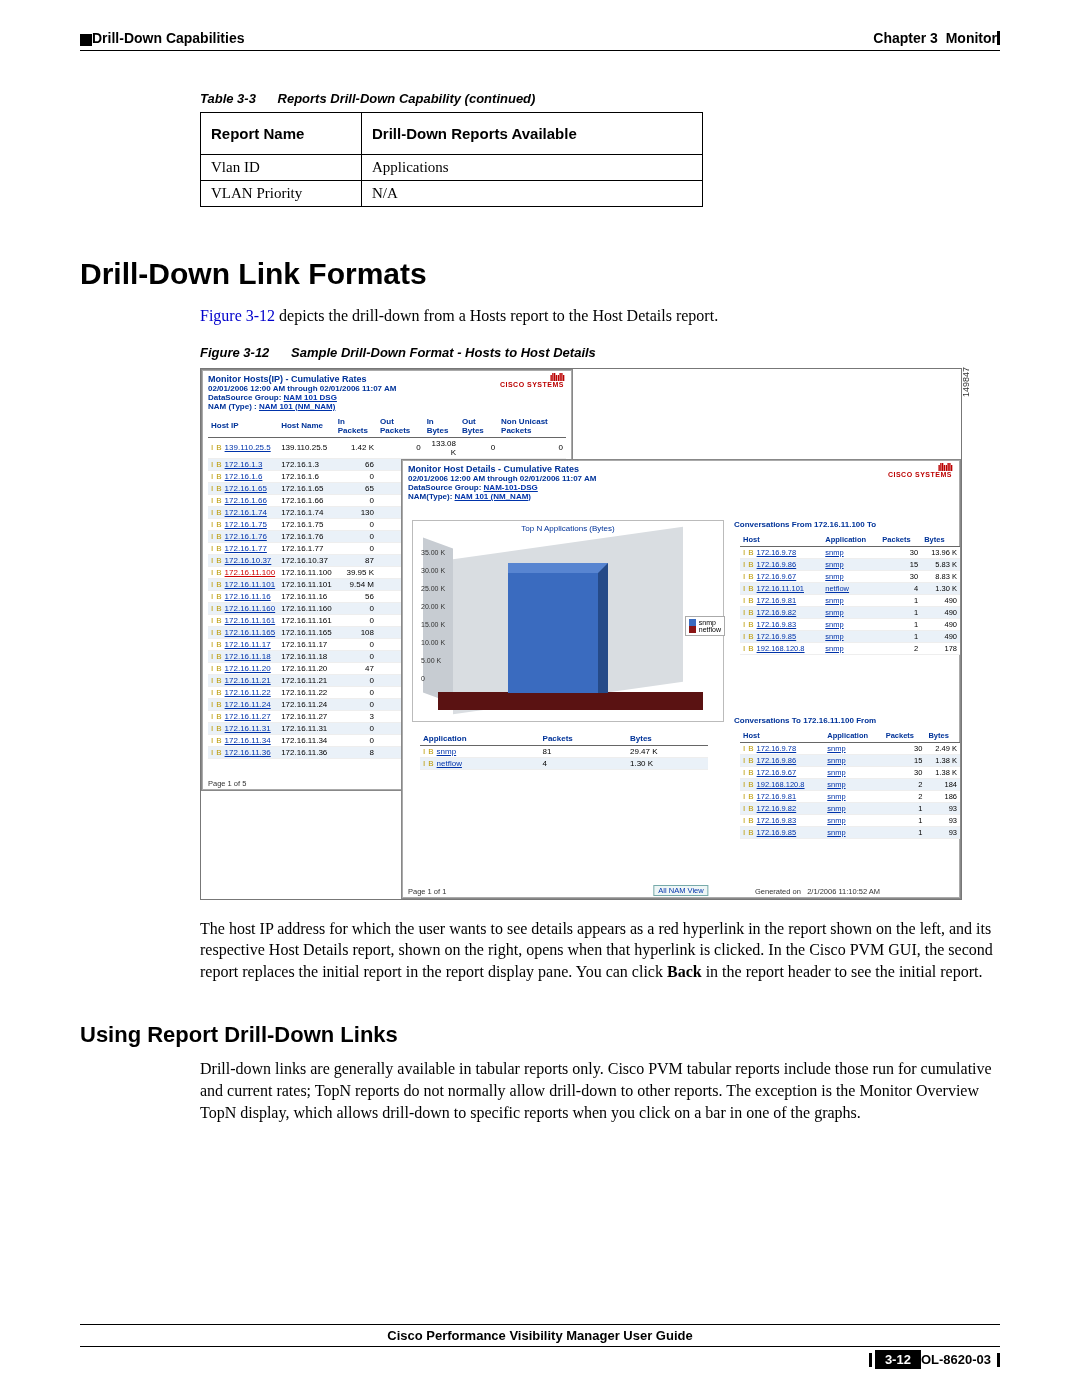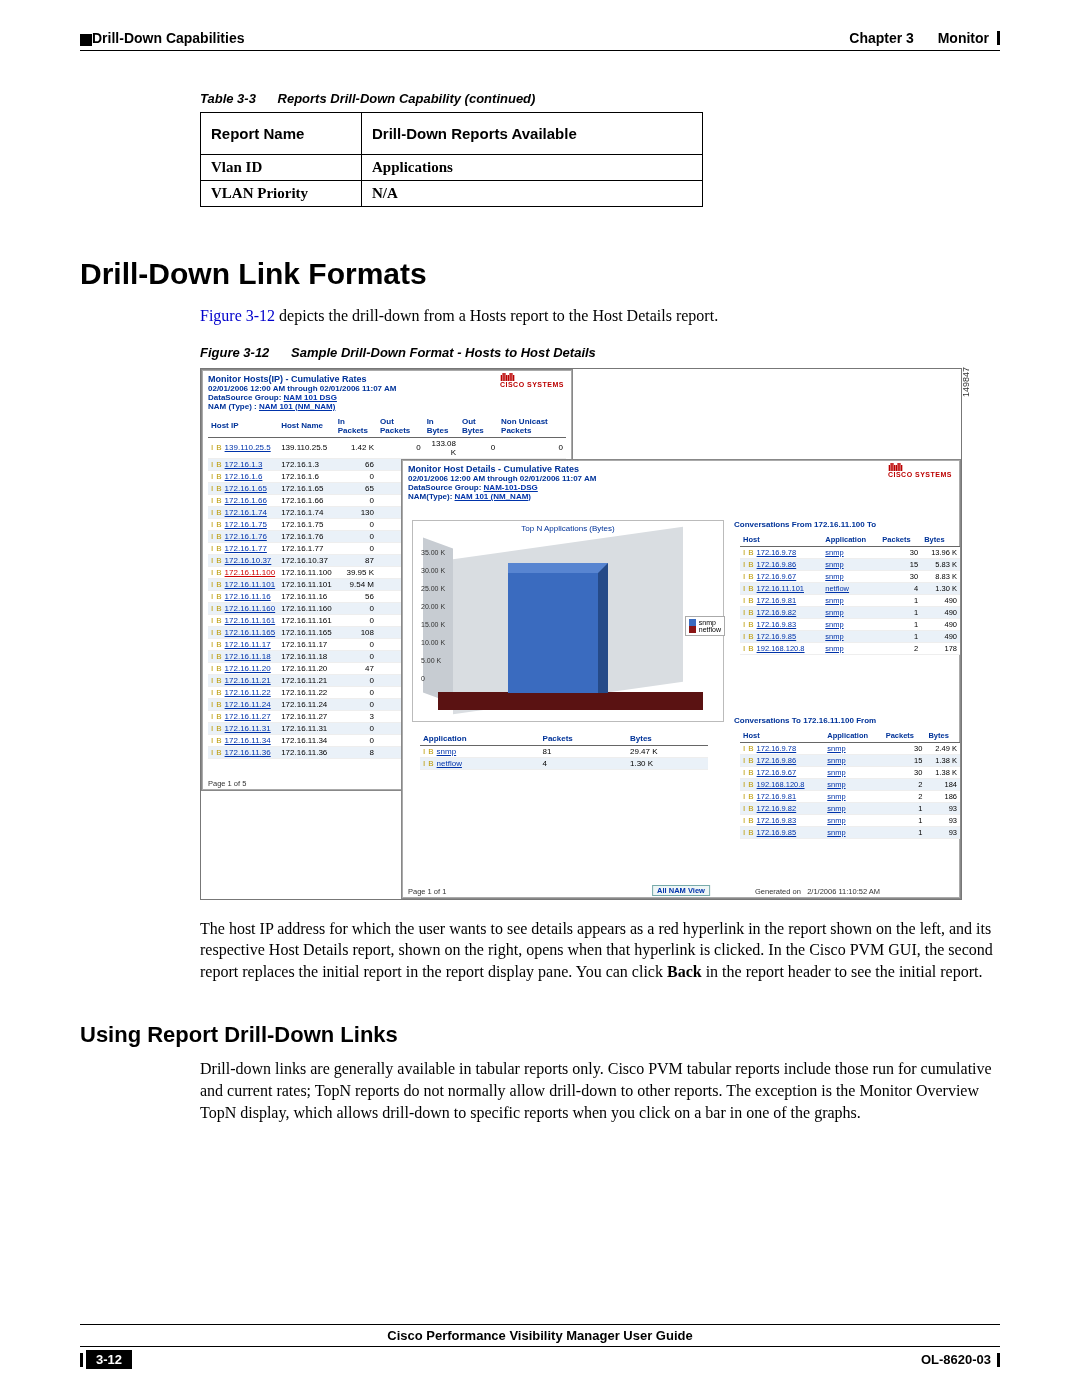--- a/index.html
+++ b/index.html
@@ -49,21 +49,20 @@
     padding: 12px 10px;
     border-top: 1px solid #000;
     border-bottom: 1px solid #000;
     border-left: 1px solid #000;
     border-right: 1px solid #000;
   }
   table.report-table td {
     padding: 4px 10px;
     border: 1px solid #000;
     font-family: "Times New Roman", Times, serif;
-    font-weight: bold;
   }
   table.report-table th:first-child, table.report-table td:first-child { width: 140px; }
   table.report-table th:last-child, table.report-table td:last-child { width: 320px; }
 
   h1.section {
     font-family: Arial, Helvetica, sans-serif;
     font-weight: bold;
     font-size: 30px;
     margin: 50px 0 14px 0;
   }
@@ -105,21 +104,21 @@
   .pane-right { left:200px; top:90px; width:558px; height:438px; }
   .pane-title {
     font-size:9px; font-weight:bold; color:#003399;
     padding:4px 6px 0 6px;
   }
   .pane-sub { font-size:8px; color:#003399; font-weight:bold; padding:0 6px; }
   .pane-sub a { color:#0033aa; text-decoration:underline; }
   .cisco-logo {
     position:absolute; top:5px; right:8px;
     font-size:7px; color:#b00; font-weight:bold; letter-spacing:0.5px;
-    text-align:left;
+    text-align:right;
   }
   .cisco-logo .bars { letter-spacing:-1px; font-size:10px; line-height:6px; color:#b00; }
   table.mini {
     font-size:8px; border-collapse:collapse; width:calc(100% - 12px); margin:4px 6px;
   }
   table.mini th {
     color:#003399; font-weight:bold; text-align:left;
     border-bottom:1px solid #666; padding:2px 3px;
   }
   table.mini td { padding:1px 3px; border-bottom:1px solid #eee; }
@@ -177,41 +176,41 @@
   .conv-title { color:#003399; font-weight:bold; font-size:8px; margin:2px 0; }
   .conv-block table.mini { width:100%; font-size:7.5px; }
   .page-foot {
     position:absolute; left:6px; bottom:2px; font-size:7.5px; color:#333;
   }
   .page-foot-right {
     position:absolute; right:6px; bottom:2px; font-size:7.5px; color:#333;
   }
   .all-nam {
     position:absolute; left:50%; transform:translateX(-50%);
-    bottom:2px; font-size:7.5px; color:#0033aa; font-weight:bold;
+    bottom:2px; font-size:7.5px; color:#0033aa; font-weight:normal;
     border:1px solid #7aa; padding:0 4px; background:#eef6f6;
   }
   .bottom-footer {
     position:absolute; left:80px; right:80px; bottom:28px;
     font-family: Arial, Helvetica, sans-serif;
   }
   .footer-rule { border-top:1px solid #000; height:0; margin-bottom:3px; }
   .footer-row {
-    display:flex; justify-content:space-between; align-items:center;
+    display:flex; justify-content:flex-end; align-items:center;
     font-size:13px; font-weight:bold;
   }
   .page-chip {
     background:#000; color:#fff; font-weight:bold; font-size:13px;
     padding:2px 10px; display:inline-block;
   }
   .footer-center { font-size:13px; font-weight:bold; }
   .footer-right-mark { display:flex; align-items:center; gap:6px; }
   .end-bar { display:inline-block; width:3px; height:14px; background:#000;}
   .start-bar { display:inline-block; width:3px; height:14px; background:#000; margin-right:3px;}
-  .header-right-group { display:flex; align-items:center; gap:8px;}
+  .header-right-group { display:flex; align-items:center; gap:0;}
   .gen-on { position:absolute; right:80px; bottom:2px; font-size:7.5px; color:#333;}
   .txt-right{text-align:right;}
 </style>
 </head>
 <body>
 
 <div class="page">
 
   <div class="top-header">
     <div class="top-header-left">

